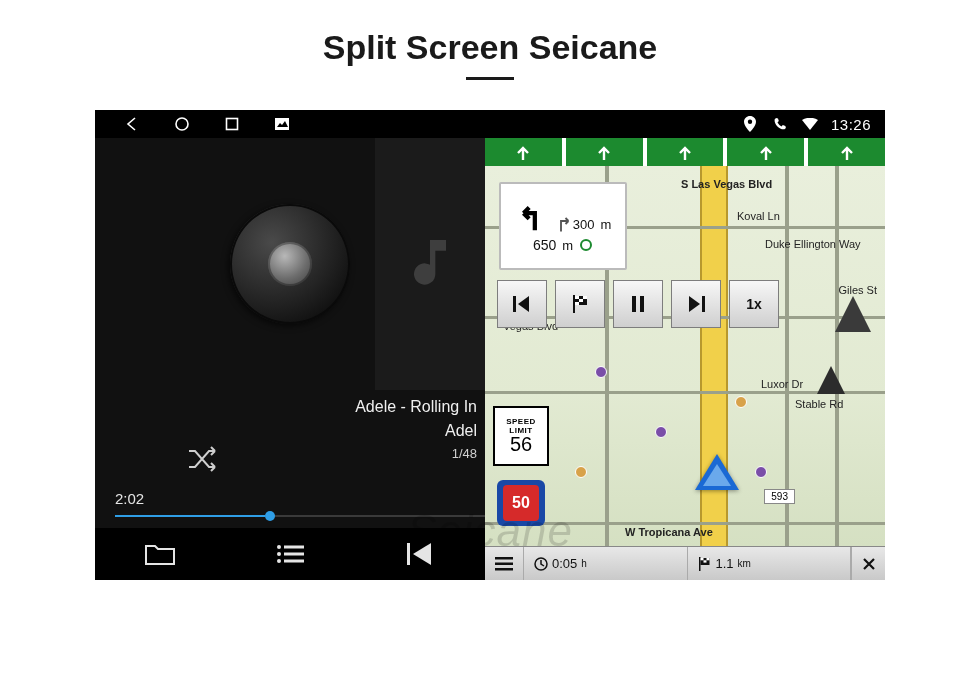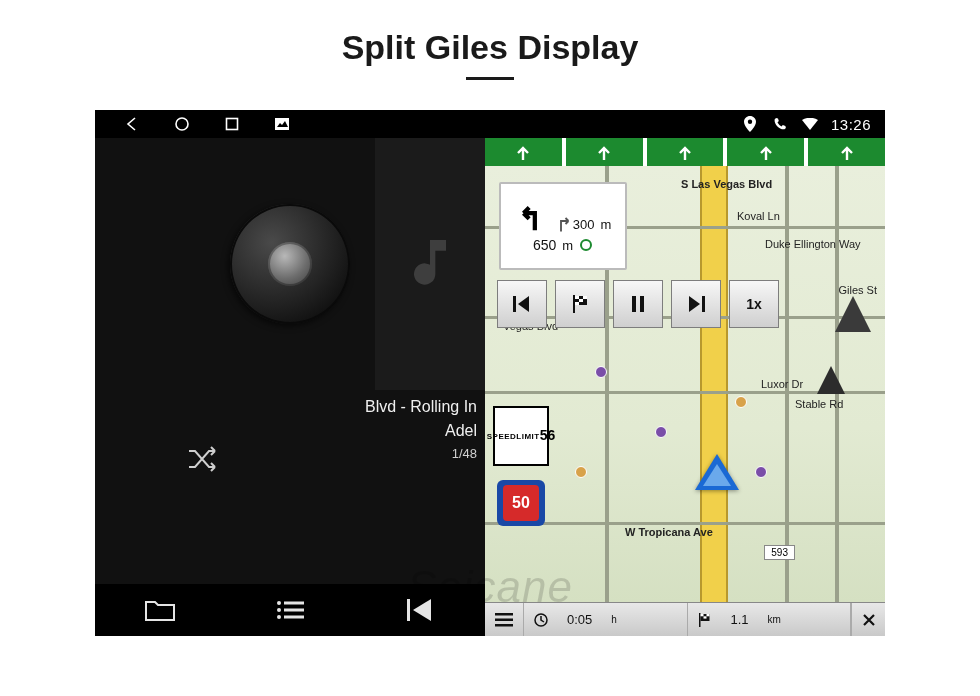--- a/index.html
+++ b/index.html
@@ -1,21 +1,21 @@
 <!DOCTYPE html>
 <html><head>
 <meta charset="utf-8">
 <style>
 *{margin:0;padding:0;box-sizing:border-box;font-family:Arial,Helvetica,sans-serif}
 body{width:980px;height:696px;background:#fff;overflow:hidden}
 .page{width:100%;height:100%;display:flex;flex-direction:column;align-items:center;padding-top:28px}
 .title{font-size:34px;font-weight:700;color:#1a1a1a}
 .title-underline{width:48px;height:3px;background:#1a1a1a;margin-top:10px}
 .subtitle{font-size:18px;color:#6b6b6b;text-align:center;max-width:880px;margin-top:22px;line-height:1.45}
-.device{position:relative;width:790px;height:526px;background:#0f766e;margin-top:30px;overflow:hidden}
+.device{position:relative;width:790px;height:470px;background:#0f766e;margin-top:30px;overflow:hidden}
 
 
 .statusbar{position:absolute;left:0;right:0;top:0;height:28px;background:#000;display:flex;align-items:center;color:#fff;font-size:14px}
 .sb-left{display:flex;align-items:center;gap:32px;padding-left:28px}
 .sb-ico{display:flex;align-items:center;justify-content:center;width:18px;height:18px}
 .sb-right{margin-left:auto;display:flex;align-items:center;gap:12px;padding-right:14px}
 .sb-time{font-size:15px;letter-spacing:.5px}
 
 
 .pane{position:absolute;top:28px;bottom:0}
@@ -48,56 +48,56 @@
 
 .nav-hint{position:absolute;left:14px;top:44px;width:128px;height:88px;background:#fff;border:2px solid #bbb;border-radius:2px;color:#111;display:flex;flex-direction:column;align-items:center;justify-content:center;gap:4px}
 .nav-hint-top{display:flex;align-items:flex-end;gap:6px}
 .nav-dist-row{display:flex;align-items:center;gap:6px;font-size:13px}
 .nav-dist{font-size:14px;font-weight:400}
 .nav-dist-m{font-size:13px}
 
 .nav-controls{position:absolute;left:12px;top:142px;display:flex;gap:8px}
 .nav-ctl{width:50px;height:48px;background:linear-gradient(#f7f7f7,#cfcfcf);border:1px solid #7d7d7d;display:flex;align-items:center;justify-content:center;color:#111;font-size:14px;font-weight:700}
 
-.nav-speedbox{position:absolute;left:8px;top:268px;width:56px;height:60px;background:#fff;border:2px solid #000;display:flex;align-items:center;justify-content:center}
+.nav-speedbox{position:absolute;left:8px;top:268px;width:56px;height:60px;background:#fff;border:2px solid #000;display:flex;flex-direction:column;align-items:center;justify-content:center}
 .nav-speed-lbl{font-size:8px;font-weight:700;letter-spacing:.5px}
-.nav-speed-val{font-size:14px;font-weight:700;margin-top:-2px}
+.nav-speed-val{font-size:20px;font-weight:400;margin-top:-2px}
 
 .nav-shield{position:absolute;left:12px;top:342px;width:48px;height:46px;background:#1948a6;border-radius:6px;display:flex;align-items:center;justify-content:center}
 .nav-shield-inner{width:36px;height:36px;background:#d62a2a;border-radius:4px;display:flex;align-items:center;justify-content:center;color:#fff;font-weight:800;font-size:16px}
 
 .nav-cursor{position:absolute;left:210px;top:316px;width:0;height:0;border-left:22px solid transparent;border-right:22px solid transparent;border-bottom:36px solid #1a69d4;filter:drop-shadow(0 1px 2px rgba(0,0,0,.4))}
 .nav-cursor::after{content:"";position:absolute;left:-14px;top:10px;width:0;height:0;border-left:14px solid transparent;border-right:14px solid transparent;border-bottom:22px solid #6aa9ec}
 
 .map-bg{position:absolute;inset:28px 0 34px 0;background:
  linear-gradient(180deg,#e9efdc 0%,#e2ead2 60%,#d5e0c2 100%)}
 .road-v{position:absolute;top:0;bottom:0;width:4px;background:#9aa08b}
 .road-h{position:absolute;left:0;right:0;height:3px;background:#9aa08b}
 .road-main{position:absolute;top:0;bottom:0;left:215px;width:28px;background:#f1d04a;border-left:2px solid #b8982d;border-right:2px solid #b8982d}
 .map-label{position:absolute;font-size:11px;color:#232323;white-space:nowrap}
 .poi{position:absolute;width:12px;height:12px;background:#7a4ea8;border-radius:50%;border:1px solid #fff}
 .building{position:absolute;width:36px;height:36px;background:#3a3a3a;clip-path:polygon(50% 0,100% 100%,0 100%)}
 
 .addr-badge{position:absolute;right:90px;bottom:42px;background:#fff;border:1px solid #888;padding:1px 6px;font-size:10px}
 
 .nav-bottom{position:absolute;left:0;right:0;bottom:0;height:34px;background:linear-gradient(#e8e8e8,#c9c9c9);border-top:1px solid #888;display:flex;align-items:center;font-size:13px;color:#111}
-.nb-item{display:flex;align-items:center;gap:19px;padding:8px 10px;border-right:1px solid #aaa;height:100%}
+.nb-item{display:flex;align-items:center;gap:4px;padding:8px 10px;border-right:1px solid #aaa;height:100%}
 .nb-item:last-child{border-right:none}
 .nb-flex{flex:1}
 .nb-x{margin-left:auto;width:34px;display:flex;align-items:center;justify-content:center;border-left:1px solid #aaa;height:100%}
 
 .watermark{position:absolute;left:50%;bottom:24px;transform:translateX(-50%);font-size:44px;font-style:italic;color:rgba(0,0,0,.15);font-weight:400;letter-spacing:1px;pointer-events:none}
 
 svg{display:block}
 </style>
 </head>
 <body>
 
 <div class="page">
-  <div class="title">Split Giles Display</div>
+  <div class="title">Split Screen Seicane</div>
   <div class="title-underline"></div>
 
   <div class="device">
 
     <div class="statusbar">
       <div class="sb-left">
         <span class="sb-ico">
           <svg width="16" height="16" viewBox="0 0 16 16">
               <path d="M11 2 4 8l7 6" fill="none" stroke="#fff" stroke-width="1.6"></path>
             </svg>
@@ -143,28 +143,35 @@
       <div class="mp">
         <div class="mp-cover">
           <div class="mp-disc"></div>
           <div class="mp-cover-dark">
             <svg width="64" height="64" viewBox="0 0 24 24">
                 <path d="M12 3v9.3a4 4 0 102 3.4V7h4V3h-6z" fill="#3e3e3e"></path>
               </svg>
           </div>
         </div>
         <div class="mp-track">
-          <div>Blvd - Rolling In</div>
+          <div>Adele - Rolling In</div>
           <div class="mp-artist">Adel</div>
           <div class="mp-index">1/48</div>
         </div>
         <div class="mp-shuffle">
           <svg width="34" height="26" viewBox="0 0 34 26">
               <path d="M2 5h6l14 16h6m0 0-4-4m4 4-4 4M2 21h6L22 5h6m0 0-4-4m4 4-4 4" fill="none" stroke="#cfcfcf" stroke-width="2"></path>
             </svg>
+        </div>
+        <div class="mp-progress">
+          <div class="mp-time">2:02</div>
+          <div class="mp-bar">
+              <div class="mp-bar-fill"></div>
+              <div class="mp-bar-knob"></div>
+            </div>
         </div>
         <div class="mp-bottom">
           <div class="mp-btn">
             <svg width="30" height="22" viewBox="0 0 30 22">
                 <path d="M1 3h9l3 3h16v15H1z" fill="none" stroke="#e5e5e5" stroke-width="2"></path>
               </svg>
           </div>
           <div class="mp-btn">
             <svg width="28" height="20" viewBox="0 0 28 20">
                 <circle cx="3" cy="3" r="2" fill="#e5e5e5"></circle>

